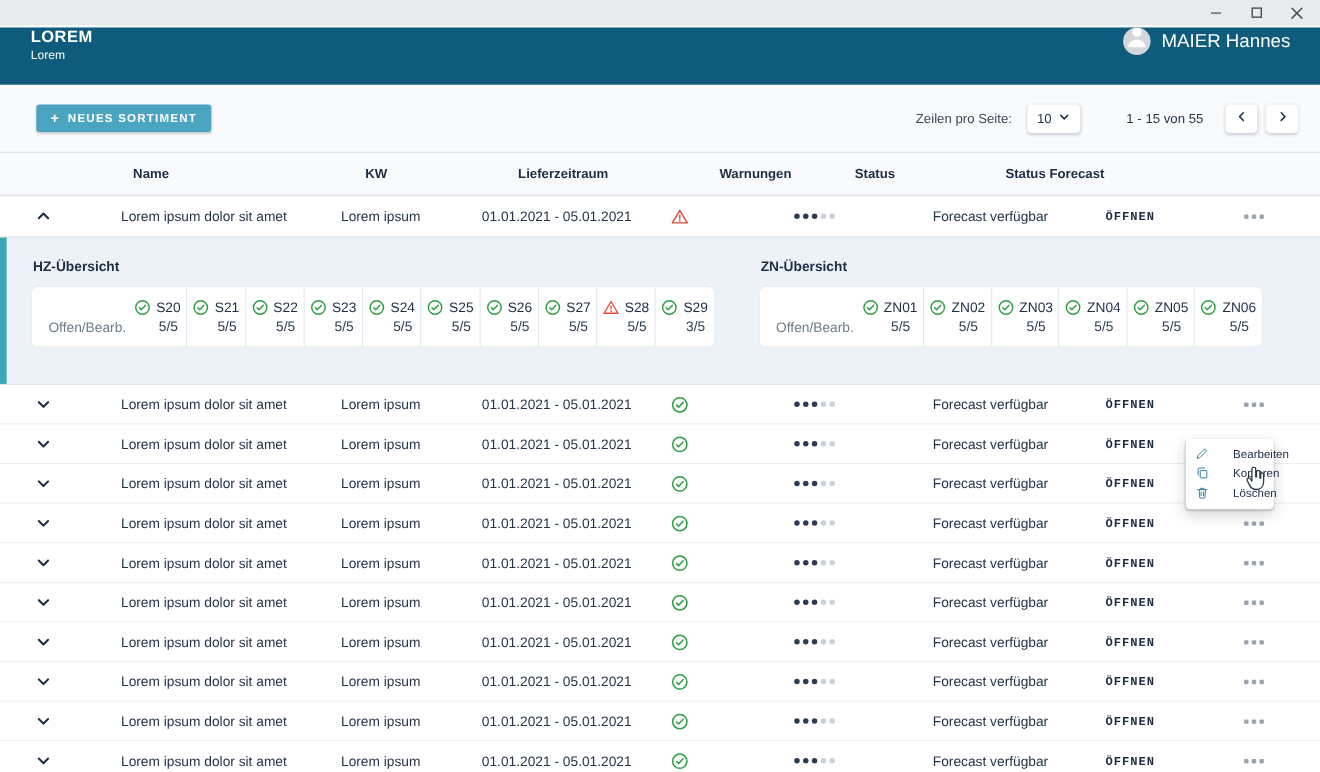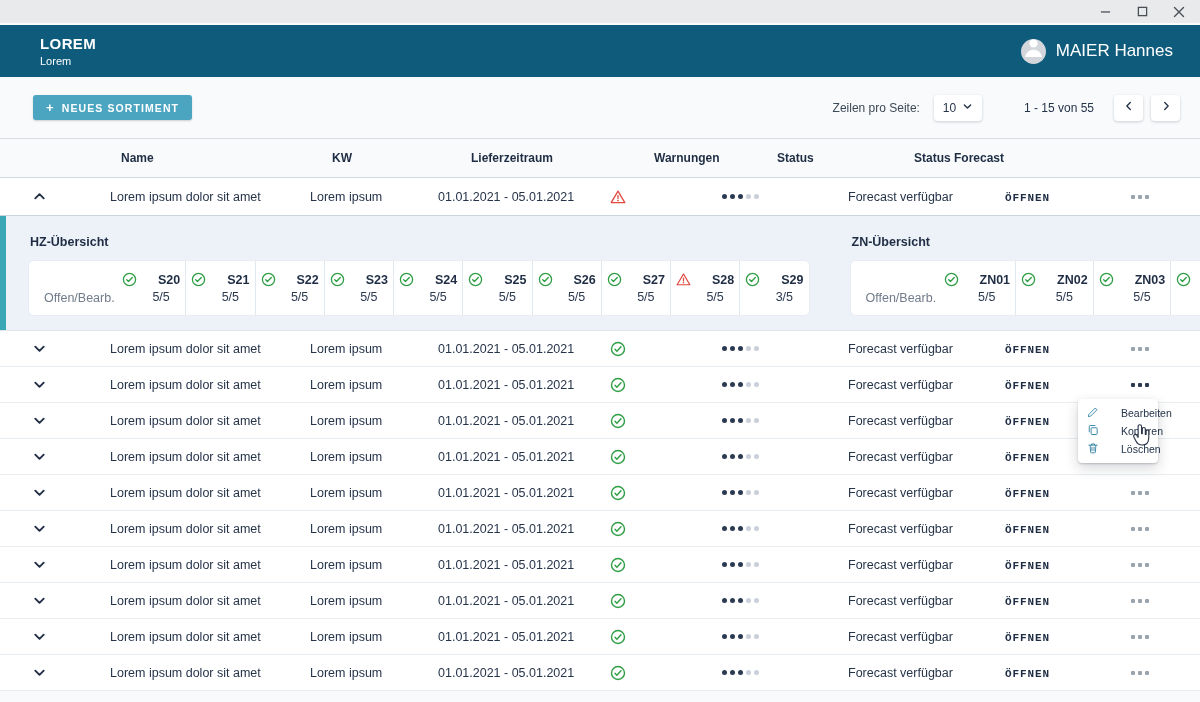--- a/index.html
+++ b/index.html
@@ -7,22 +7,22 @@
   body {
     font-family:"Liberation Sans", sans-serif;
     background:#f8fafc; position:relative; overflow:hidden; cursor:default;
     color:#26344a;
   }
   
   .titlebar{height:25px;background:#e9eaec;border-bottom:2px solid #fafbfc;
     display:flex;justify-content:flex-end;align-items:center;gap:21px;padding-right:13px;}
   .win-btn{width:16px;height:16px;display:flex;align-items:center;justify-content:center;color:#4b5057;}
   
-  .appbar{height:52px;background:#0f5b7c;display:flex;align-items:center;
-    justify-content:space-between;padding:0 27px 0 40px;color:#fff;}
+  .appbar{height:52px;background:#0f5b7c;display:flex;align-items:flex-start;
+    justify-content:space-between;padding:0 27px 0 28px;color:#fff;}
   .appbar-title{font-size:15px;font-weight:700;letter-spacing:.4px;}
   .appbar-sub{font-size:11px;margin-top:3px;}
   .appbar-user{display:flex;align-items:center;gap:10px;font-size:17px;}
   .avatar{width:25px;height:25px;border-radius:50%;background:#d3d7db;
     display:flex;align-items:flex-end;justify-content:center;overflow:hidden;}
   
   .toolbar{height:61px;display:flex;align-items:center;justify-content:space-between;
     padding:0 20px 0 33px;}
   .btn-new{background:#4ba5c0;color:#fff;border:none;border-radius:3px;height:25px;
     padding:0 13px;font-size:10.5px;font-weight:700;letter-spacing:1.1px;
@@ -54,33 +54,33 @@
   .cell-warn.is-error .icon-err{display:block;}
   .status-dots{display:flex;gap:3px;}
   .dot{width:5px;height:5px;border-radius:50%;background:#c9d0d9;display:block;}
   .dot.filled{background:#2c3a52;}
   .open-btn{background:none;border:none;font-weight:700;font-size:11px;letter-spacing:.9px;
     color:#1f2d44;font-family:Liberation Mono, monospace;text-align:left;padding:0;cursor:pointer;}
   .dots{display:flex;gap:3px;background:none;border:none;padding:5px 2px;margin-left:34px;cursor:pointer;}
   .dots i{width:4px;height:4px;border-radius:1px;background:#9aa4ae;display:block;}
   .dots.active i{background:#2c3a52;}
   
-  .expansion{height:115px;background:#edf2f8;position:relative;display:flex;gap:40px;
+  .expansion{height:134px;background:#edf2f8;position:relative;display:flex;gap:40px;
     border-bottom:1px solid #dfe5eb;padding:19px 0 0 28px;}
   .expansion::before{content:"";position:absolute;left:0;top:0;bottom:0;width:6px;background:#3aa7b7;}
   .exp-title{font-size:12.5px;font-weight:700;color:#1f2d44;margin:0 0 11px 2px;}
   .exp-card{background:#fff;border-radius:6px;border:1px solid #e8edf3;height:56px;
     display:flex;align-items:center;width:-moz-fit-content;width:fit-content;}
   .card-label{width:88px;padding-left:15px;color:#707c8b;font-size:12.5px;
     align-self:flex-end;padding-bottom:10px;}
   .chips{display:flex;align-items:center;height:100%;}
   .chip{display:flex;flex-direction:column;align-items:center;justify-content:center;
     padding:0 5px;height:100%;}
   .chip + .chip{border-left:1px solid #e2e8ef;}
-  .chip-top{display:flex;align-items:center;gap:21px;font-weight:700;font-size:12.5px;color:#1f2d44;}
+  .chip-top{display:flex;align-items:center;gap:5px;font-weight:400;font-size:12.5px;color:#1f2d44;}
   .chip-top svg{width:15px;height:15px;display:none;}
   .chip.is-okc .chip-ok{display:block;}
   .chip.is-warning .chip-warn{display:block;}
   .chip-val{font-size:12.5px;color:#2c3a52;margin-left:20px;margin-top:3px;text-align:center;}
   
   .ctx-menu{position:absolute;left:1078px;top:399px;width:80px;background:#fff;
     border-radius:4px;box-shadow:0 1px 2px rgba(20,30,45,.22),0 5px 14px rgba(20,30,45,.18);
     padding:5px 0;z-index:10;}
   .ctx-item{display:flex;align-items:center;gap:22px;height:18px;padding:0 9px;
     font-size:10.5px;color:#24334a;cursor:pointer;white-space:nowrap;}

